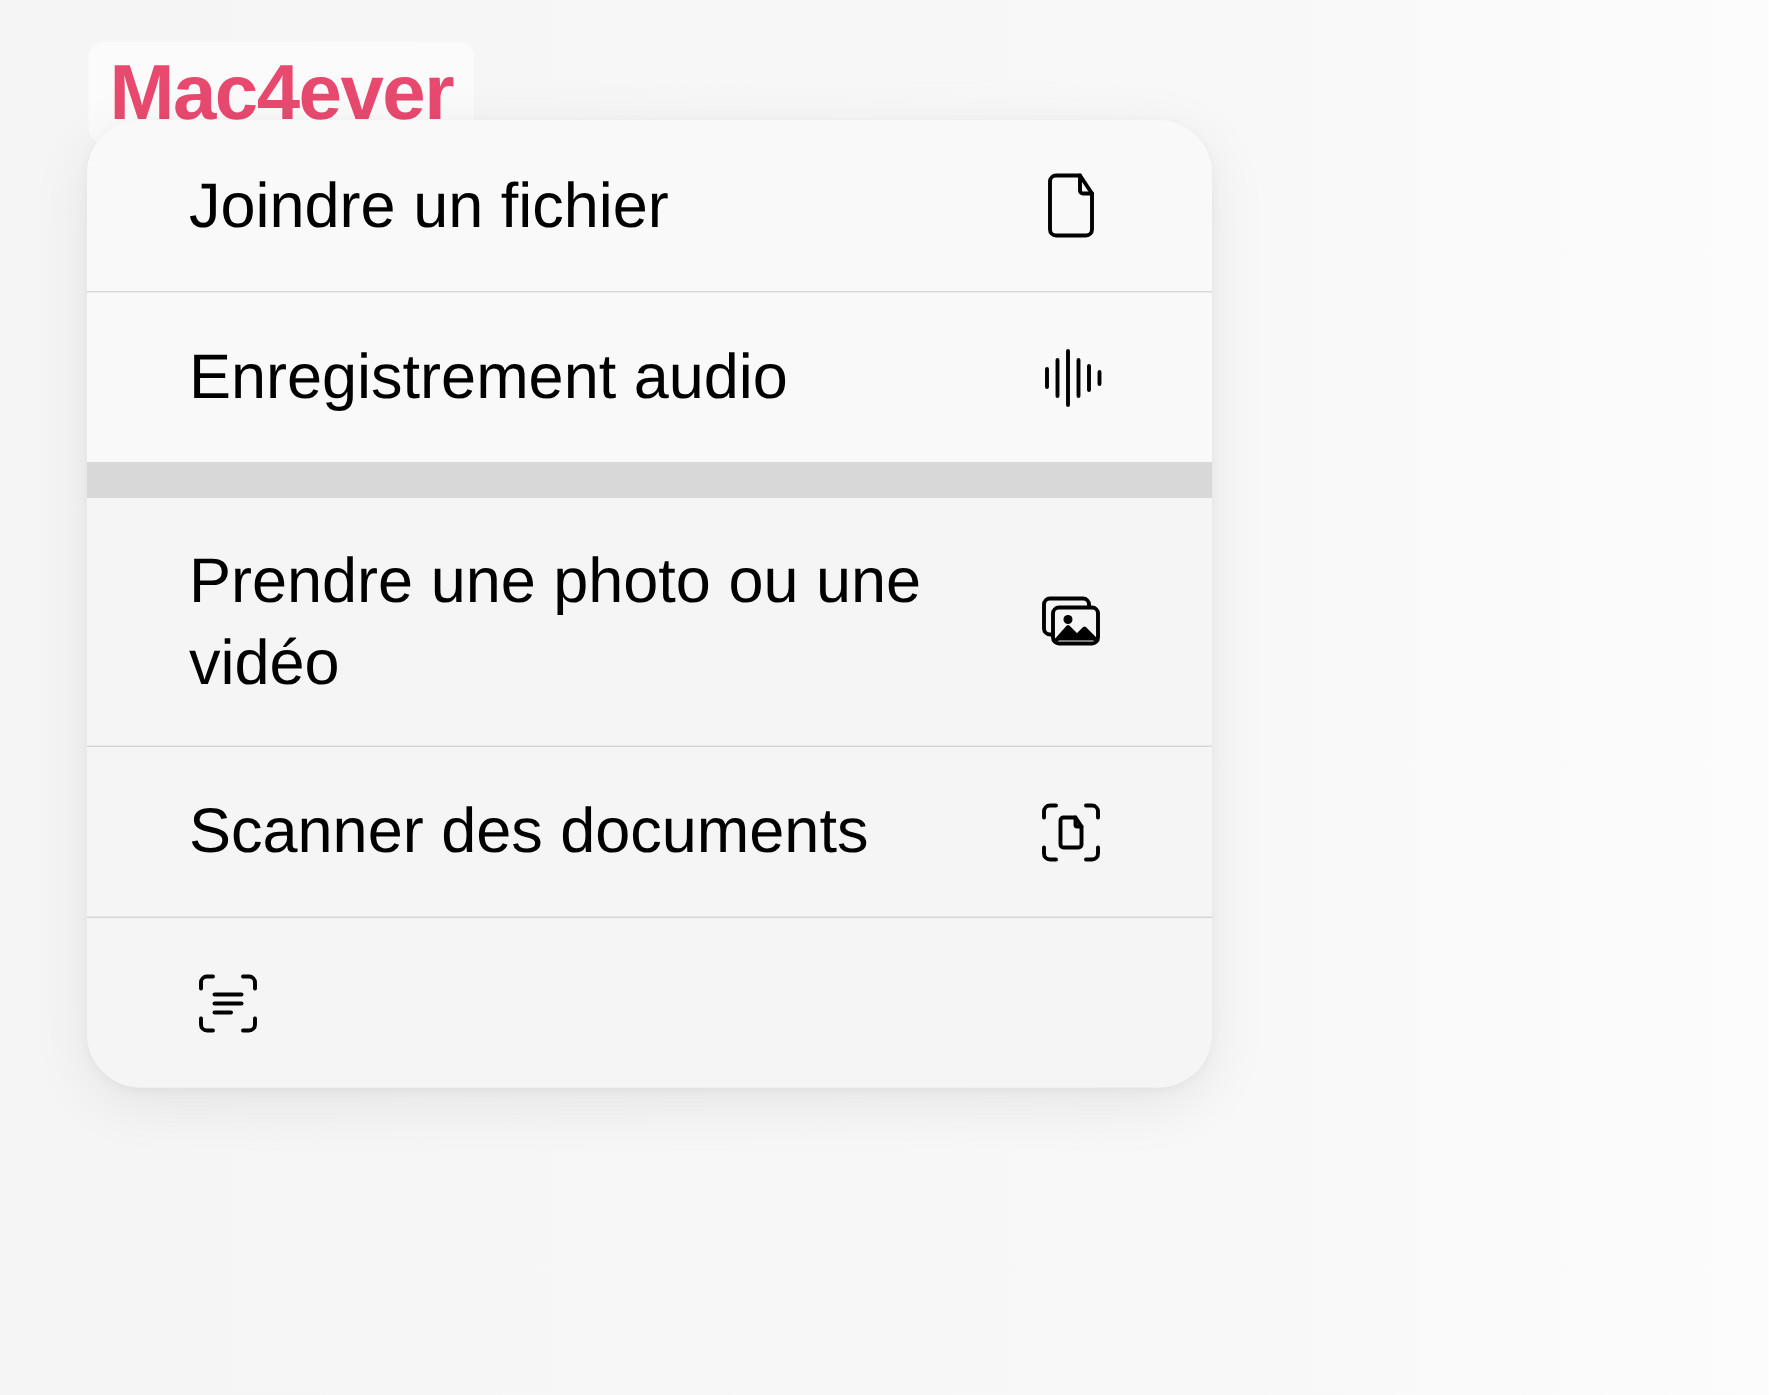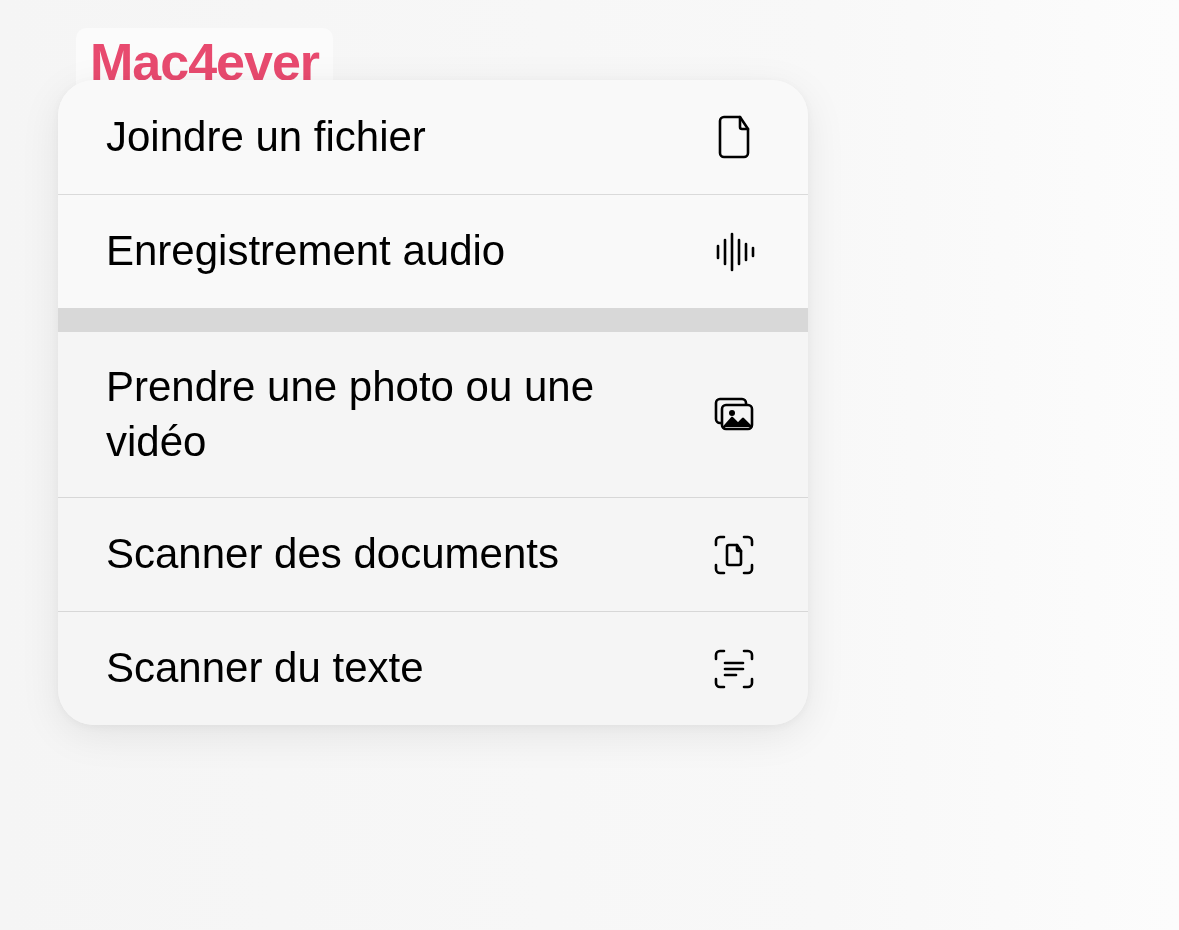--- a/index.html
+++ b/index.html
@@ -11,21 +11,21 @@
       width: 1179px;
       height: 930px;
       background: linear-gradient(to right, #f5f5f5 0%, #f8f8f8 70%, #fcfcfc 100%);
       font-family: -apple-system, BlinkMacSystemFont, "SF Pro Text", "Helvetica Neue", sans-serif;
       position: relative;
       overflow: hidden;
     }
     .watermark {
       position: absolute;
       top: 28px;
-      left: 76px;
+      left: 59px;
       font-size: 52px;
       font-weight: 800;
       color: #e84a6f;
       background: rgba(255,255,255,0.55);
       padding: 4px 14px;
       border-radius: 10px;
       letter-spacing: -1px;
       z-index: 1;
     }
     .menu {
@@ -36,21 +36,21 @@
       background: #f7f7f7;
       border-radius: 36px;
       box-shadow: 0 10px 40px rgba(0,0,0,0.08), 0 2px 8px rgba(0,0,0,0.04);
       overflow: hidden;
       z-index: 2;
     }
     .menu-item {
       display: flex;
       align-items: center;
       justify-content: space-between;
-      padding: 28px 48px;
+      padding: 28px 68px;
       min-height: 114px;
       cursor: pointer;
       background: #f9f9f9;
     }
     .menu-item.section2 {
       background: #f5f5f5;
     }
     .menu-item + .menu-item {
       border-top: 1.5px solid rgba(0,0,0,0.12);
       text-align: right;
@@ -136,21 +136,20 @@
         <path d="M34 6 h4 a4 4 0 0 1 4 4 v4"></path>
         <path d="M42 34 v4 a4 4 0 0 1 -4 4 h-4"></path>
         <path d="M14 42 h-4 a4 4 0 0 1 -4 -4 v-4"></path>
         <path d="M27 14 H19 a2 2 0 0 0 -2 2 v16 a2 2 0 0 0 2 2 h10 a2 2 0 0 0 2 -2 V20 Z"></path>
         <path d="M27 14 v5 a1 1 0 0 0 1 1 h3"></path>
       </svg>
     </div>
   </div>
 
   <div class="menu-item section2">
-    <div class="menu-label">Scanner du texte</div>
     <div class="menu-icon">
       <svg viewBox="0 0 48 48" stroke-linecap="round" stroke-linejoin="round">
         <path d="M6 14 v-4 a4 4 0 0 1 4 -4 h4"></path>
         <path d="M34 6 h4 a4 4 0 0 1 4 4 v4"></path>
         <path d="M42 34 v4 a4 4 0 0 1 -4 4 h-4"></path>
         <path d="M14 42 h-4 a4 4 0 0 1 -4 -4 v-4"></path>
         <line x1="15" y1="18" x2="33" y2="18"></line>
         <line x1="15" y1="24" x2="33" y2="24"></line>
         <line x1="15" y1="30" x2="26" y2="30"></line>
       </svg>

